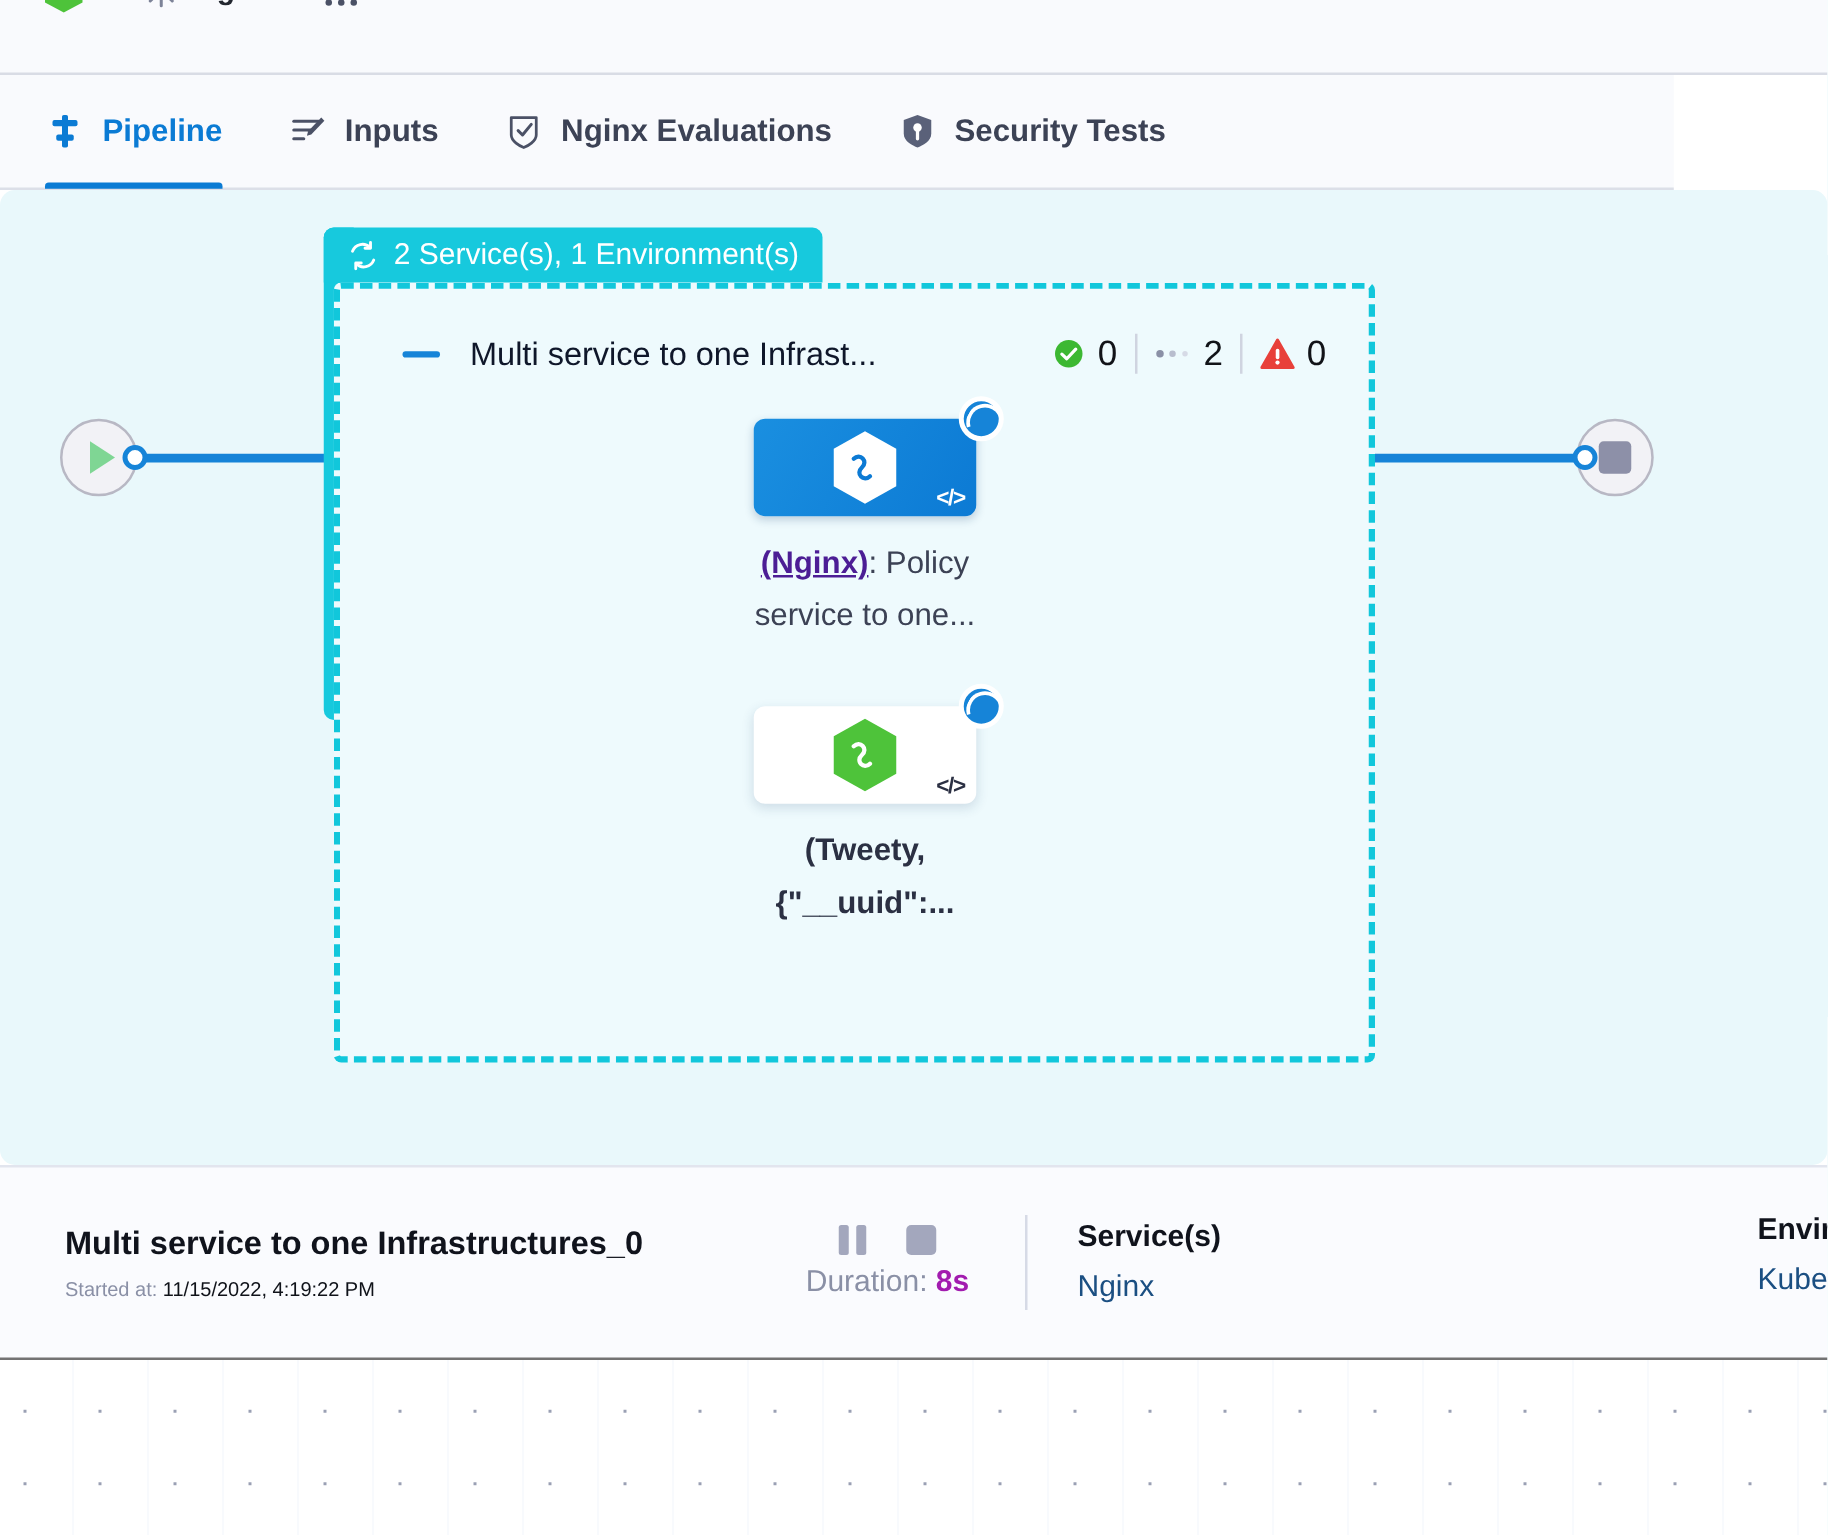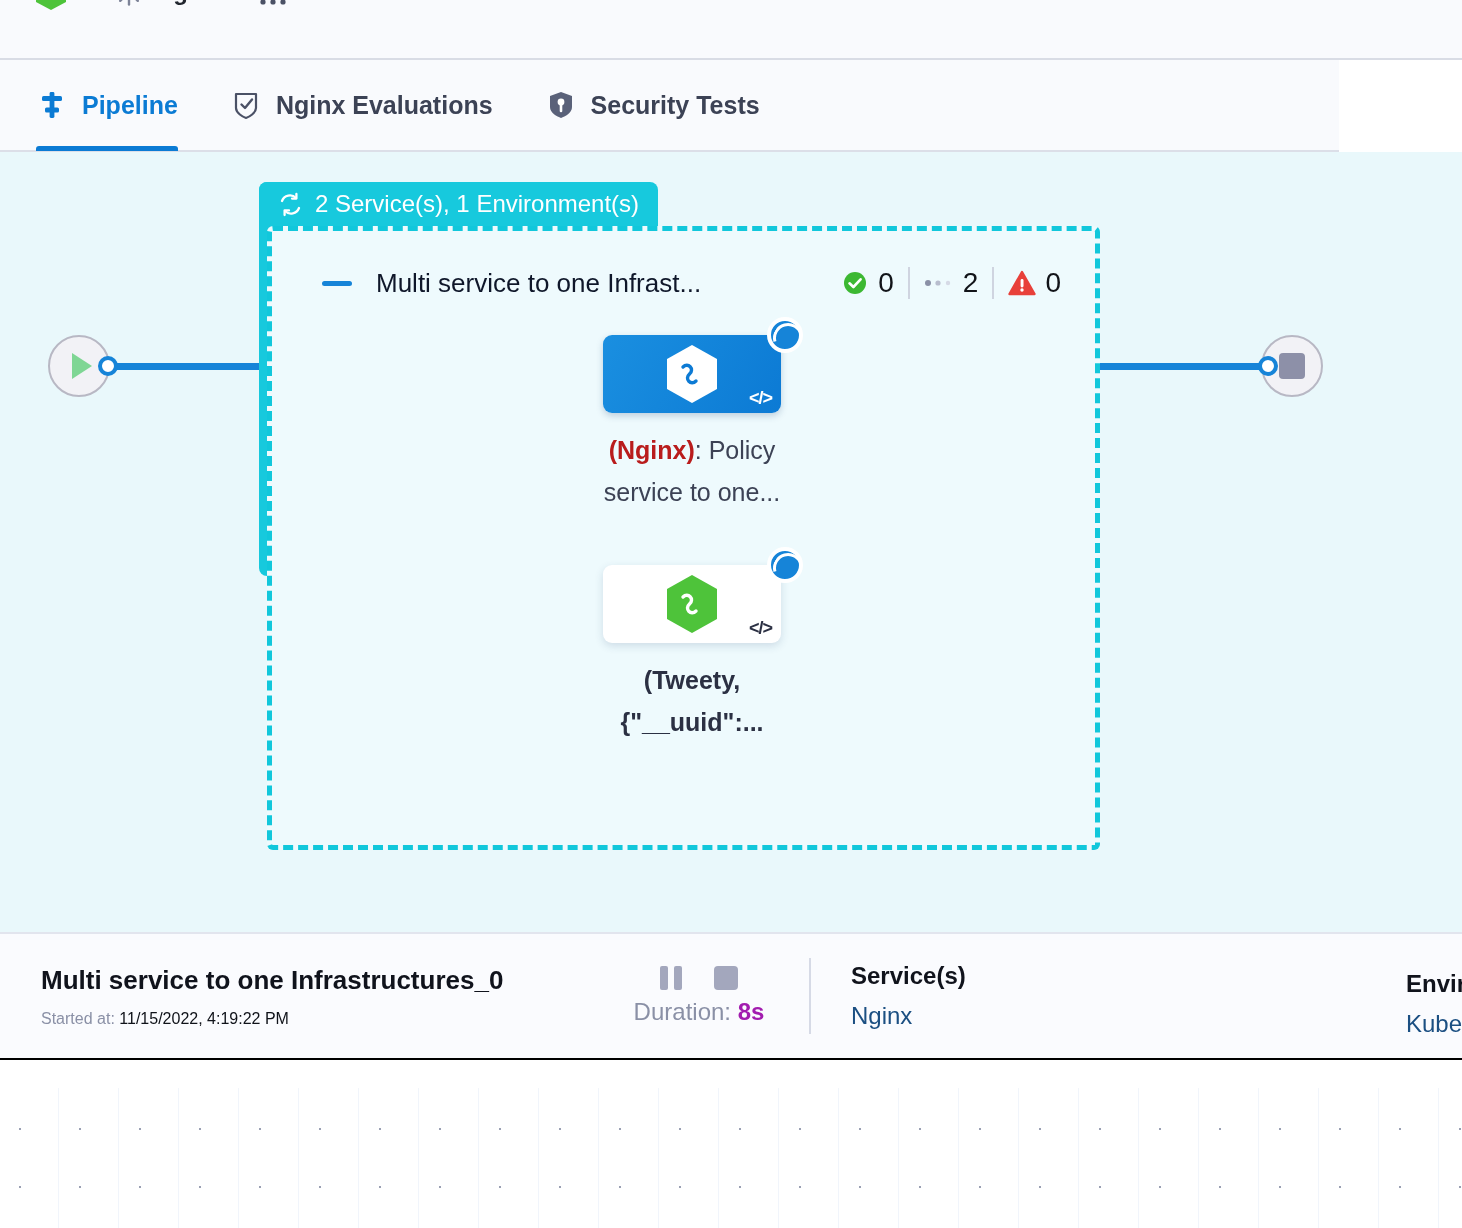--- a/index.html
+++ b/index.html
@@ -56,20 +56,21 @@
     content: ""; position: absolute; left: 0; right: 24px; bottom: 0;
     height: 5px; background: #0b7bd4; border-radius: 3px 3px 0 0;
   }
   .tab-ic { width: 32px; height: 32px; display: block; flex: none; }
 
   
   .canvas {
     position: absolute; left: 0; top: 152px; width: 1462px; height: 780px;
     background: #e9f8fb;
     overflow: hidden;
+    border-radius: 12px;
   }
 
   
   .terminal {
     position: absolute;
     width: 62px; height: 62px; border-radius: 50%;
     background: #f2f2f6; border: 2px solid #b8b8c4;
     display: flex; align-items: center; justify-content: center;
   }
   #start-node { left: 48px; top: 183px; }
@@ -177,31 +178,31 @@
     content: ""; position: absolute; left: 2px; top: 2px;
     width: 24px; height: 24px; border-radius: 50%;
     border: 3px solid transparent;
     border-top-color: #ffffff; border-left-color: #ffffff;
     transform: rotate(30deg);
   }
   .step-label {
     margin-top: 16px; width: 240px; margin-left: -31px;
     text-align: center; font-size: 25px; line-height: 42px; color: #3c4255;
   }
-  .step-label b { font-weight: 700; color: #b91c1c; }
+  .step-label b { font-weight: 700; color: #4c1d95; text-decoration: underline; }
   .step-label.all-bold { font-weight: 700; color: #2b3043; }
 
   
   .detail {
-    position: absolute; left: 0; top: 932px; width: 1462px; height: 128px;
+    position: absolute; left: 0; top: 932px; width: 1462px; height: 156px;
     background: #fafbfe;
     border-top: 2px solid #e2e5ee;
-    border-bottom: 2px solid #000000;
+    border-bottom: 2px solid #737373;
     display: flex; align-items: center;
-    padding-left: 41px;
+    padding-left: 52px;
     overflow: hidden;
   }
   .detail-main { width: 560px; flex: none; }
   .detail-title { font-size: 26px; font-weight: 700; color: #10131c; white-space: nowrap; }
   .detail-sub { margin-top: 14px; font-size: 16px; color: #0f1219; white-space: nowrap; }
   .detail-sub .muted { color: #8a90a6; }
 
   .detail-ctrl { width: 196px; flex: none; text-align: center; }
   .ctrl-row { display: flex; align-items: center; justify-content: center; gap: 32px; margin-bottom: 8px; }
   .btn-pause { display: flex; gap: 6px; cursor: pointer; }
@@ -277,20 +278,31 @@
 
   <div class="tab active">
     <svg class="tab-ic" viewBox="0 0 32 32">
       <rect x="13.6" y="3" width="4.8" height="26" rx="1.4" fill="#0b7bd4"></rect>
       <rect x="6" y="7" width="20" height="5" rx="1.6" fill="#0b7bd4"></rect>
       <rect x="9" y="18.5" width="14" height="5" rx="1.6" fill="#0b7bd4"></rect>
     </svg>
     <span class="tab-label">Pipeline</span>
   </div>
 
+  <div class="tab">
+    <svg class="tab-ic" viewBox="0 0 32 32">
+      <g stroke="#4b5166" stroke-width="2.4" stroke-linecap="round">
+        <line x1="5" y1="8" x2="25" y2="8"></line>
+        <line x1="5" y1="15" x2="19" y2="15"></line>
+        <line x1="5" y1="22" x2="13" y2="22"></line>
+      </g>
+      <path d="M27 5 L29.5 7.5 L19 18.5 L15.5 19.5 L16.5 16 Z" fill="#4b5166"></path>
+    </svg>
+    <span class="tab-label">Inputs</span>
+  </div>
 
   <div class="tab">
     <svg class="tab-ic" viewBox="0 0 32 32">
       <path d="M6 5 h20 v14 c0 5-7 9-10 10 C13 28 6 24 6 19 Z" fill="none" stroke="#4b5166" stroke-width="2.2" stroke-linejoin="round"></path>
       <path d="M11.5 15.5 L15 19 L22 10.5" fill="none" stroke="#4b5166" stroke-width="2.4" stroke-linecap="round" stroke-linejoin="round"></path>
     </svg>
     <span class="tab-label">Nginx Evaluations</span>
   </div>
 
   <div class="tab">

